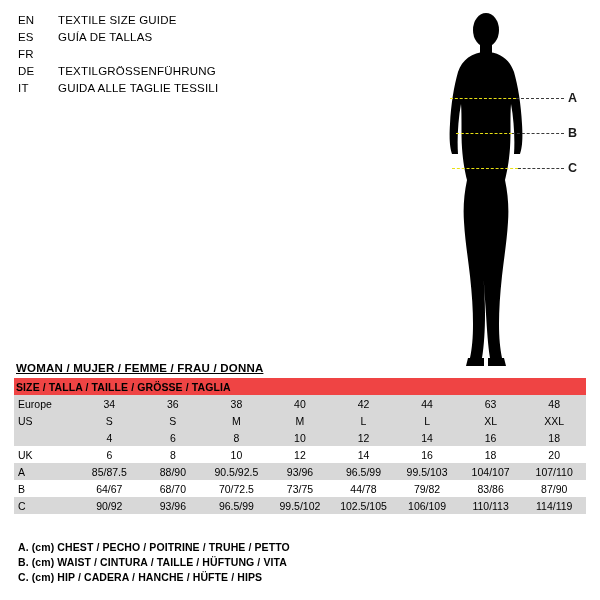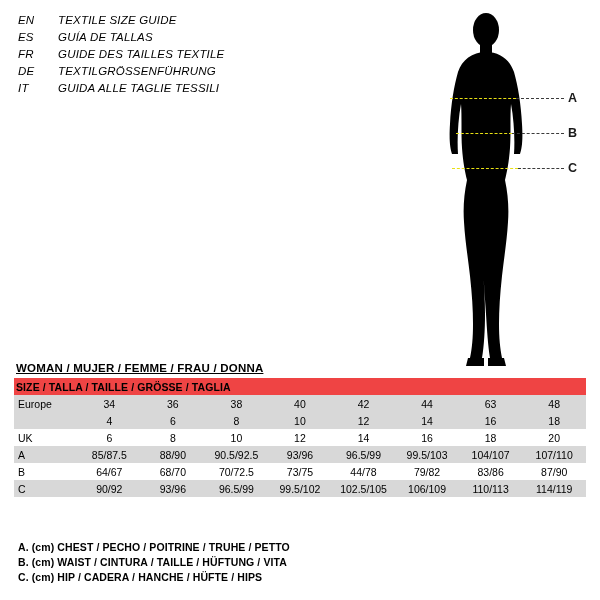--- a/index.html
+++ b/index.html
@@ -20,21 +20,20 @@
     width: 600px;
     height: 600px;
   }
 
   
   .lang-block {
     position: absolute;
     left: 18px;
     top: 12px;
     width: 330px;
-    font-style: italic;
   }
   .lang-row {
     display: flex;
     align-items: baseline;
     height: 17px;
     line-height: 17px;
   }
   .lang-code {
     width: 40px;
     font-size: 11.5px;
@@ -135,21 +134,20 @@
     <div class="lang-row">
       <span class="lang-code">EN</span>
       <span class="lang-text">TEXTILE SIZE GUIDE</span>
     </div>
     <div class="lang-row">
       <span class="lang-code">ES</span>
       <span class="lang-text">GUÍA DE TALLAS</span>
     </div>
     <div class="lang-row">
       <span class="lang-code">FR</span>
-      <span class="lang-text">GUIDE DES TAILLES TEXTILE</span>
     </div>
     <div class="lang-row">
       <span class="lang-code">DE</span>
       <span class="lang-text">TEXTILGRÖSSENFÜHRUNG</span>
     </div>
     <div class="lang-row">
       <span class="lang-code">IT</span>
       <span class="lang-text">GUIDA ALLE TAGLIE TESSILI</span>
     </div>
   </div>
@@ -223,20 +221,31 @@
           <td class="cell">34</td>
           <td class="cell">36</td>
           <td class="cell">38</td>
           <td class="cell">40</td>
           <td class="cell">42</td>
           <td class="cell">44</td>
           <td class="cell">63</td>
           <td class="cell">48</td>
         </tr>
 
+        <tr class="row-grey">
+          <td class="col-label">US</td>
+          <td class="cell">S</td>
+          <td class="cell">S</td>
+          <td class="cell">M</td>
+          <td class="cell">M</td>
+          <td class="cell">L</td>
+          <td class="cell">L</td>
+          <td class="cell">XL</td>
+          <td class="cell">XXL</td>
+        </tr>
 
         <tr class="row-grey">
           <td class="col-label"></td>
           <td class="cell">4</td>
           <td class="cell">6</td>
           <td class="cell">8</td>
           <td class="cell">10</td>
           <td class="cell">12</td>
           <td class="cell">14</td>
           <td class="cell">16</td>

